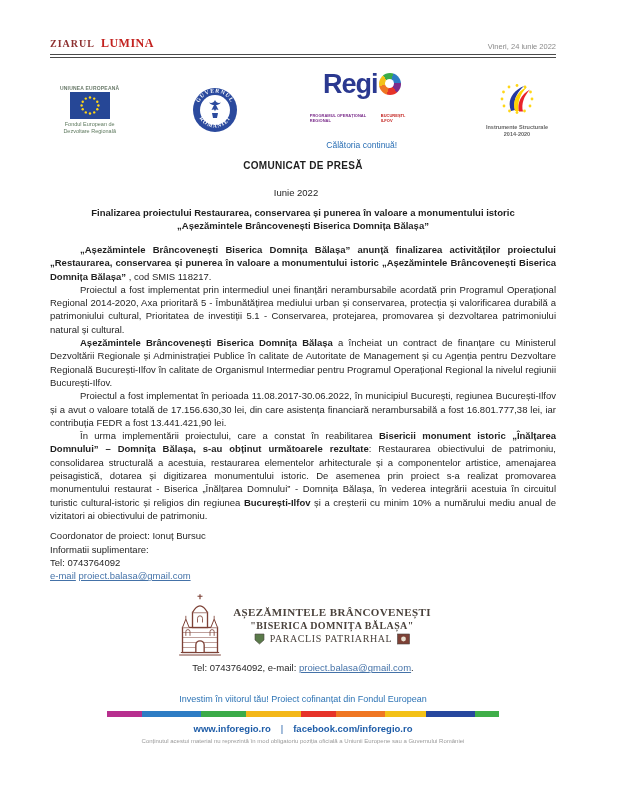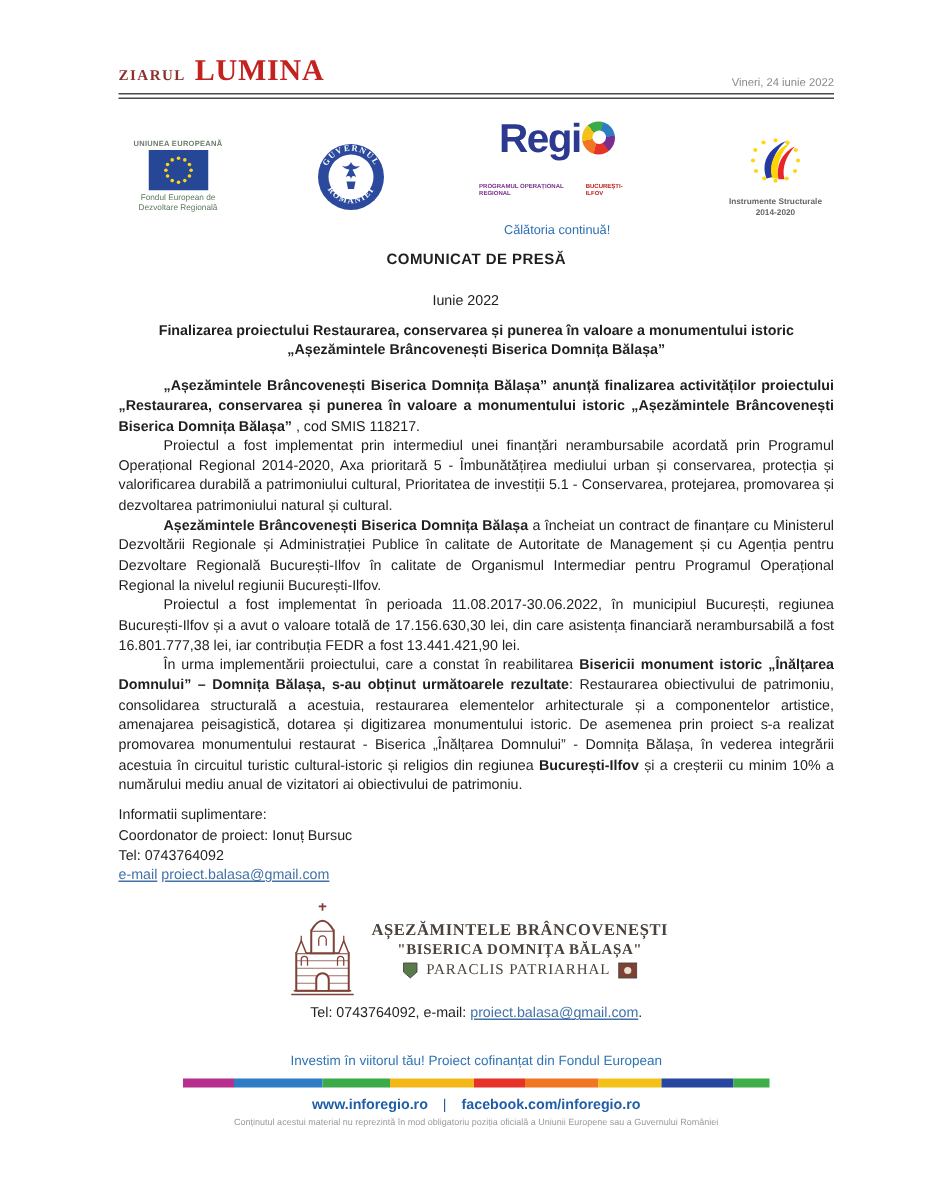--- a/index.html
+++ b/index.html
@@ -4,27 +4,27 @@
 <style>
   * { margin:0; padding:0; box-sizing:border-box; }
   html,body { background:#fff; }
   body {
     width:619px; height:800px;
     font-family:"Liberation Sans", sans-serif;
     color:#1f1f1f;
     overflow:hidden;
     position:relative;
   }
-  .page { width:619px; height:800px; padding:36px 63px 0 79px; background:#fff; }
+  .page { width:619px; height:800px; padding:36px 63px 0 50px; background:#fff; }
 
   
   .masthead { display:flex; justify-content:space-between; align-items:flex-end; }
   .masthead-left { display:flex; align-items:baseline; gap:6px; font-family:"Liberation Serif", serif; }
   .masthead-prefix { font-size:10px; font-weight:700; letter-spacing:1px; color:#8d3030; }
-  .masthead-title { font-size:20px; font-weight:700; letter-spacing:.5px; color:#c3221f; }
+  .masthead-title { font-size:12px; font-weight:700; letter-spacing:.5px; color:#c3221f; }
   .masthead-date { font-size:7.5px; color:#8a8a8a; }
   .double-rule { margin-top:3px; height:4px; border-top:1.5px solid #4a4a4a; border-bottom:1px solid #4a4a4a; }
 
   
   .logos-row { margin-top:20px; height:64px; display:flex; align-items:center; justify-content:space-between; padding:0 8px 0 10px; }
   .logo-block { display:flex; flex-direction:column; align-items:center; }
   .eu-caption-top { font-size:5px; font-weight:700; color:#6b7b6b; margin-bottom:1px; letter-spacing:.2px;}
   .eu-caption-bot { font-size:5.5px; color:#5f7a5f; text-align:center; line-height:7px; margin-top:2px; }
   .regio-block { display:flex; flex-direction:column; align-items:center;gap:15px; }
   .regio-row { display:flex; align-items:flex-start; }
@@ -183,22 +183,22 @@
 
   <div class="body-text">
     <p><span class="seg-b">„Așezămintele Brâncovenești Biserica Domnița Bălașa” anunță finalizarea activităților proiectului „Restaurarea, conservarea și punerea în valoare a monumentului istoric „Așezămintele Brâncovenești Biserica Domnița Bălașa”</span><span> , cod SMIS 118217.</span></p>
     <p><span>Proiectul a fost implementat prin intermediul unei finanțări nerambursabile acordată prin Programul Operațional Regional 2014-2020, Axa prioritară 5 - Îmbunătățirea mediului urban și conservarea, protecția și valorificarea durabilă a patrimoniului cultural, Prioritatea de investiții 5.1 - Conservarea, protejarea, promovarea și dezvoltarea patrimoniului natural și cultural.</span></p>
     <p><span class="seg-b">Așezămintele Brâncovenești Biserica Domnița Bălașa</span><span> a încheiat un contract de finanțare cu Ministerul Dezvoltării Regionale și Administrației Publice în calitate de Autoritate de Management și cu Agenția pentru Dezvoltare Regională București-Ilfov în calitate de Organismul Intermediar pentru Programul Operațional Regional la nivelul regiunii București-Ilfov.</span></p>
     <p><span>Proiectul a fost implementat în perioada 11.08.2017-30.06.2022, în municipiul București, regiunea București-Ilfov și a avut o valoare totală de 17.156.630,30 lei, din care asistența financiară nerambursabilă a fost 16.801.777,38 lei, iar contribuția FEDR a fost 13.441.421,90 lei.</span></p>
     <p><span>În urma implementării proiectului, care a constat în reabilitarea </span><span class="seg-b">Bisericii monument istoric „Înălțarea Domnului” – Domnița Bălașa, s-au obținut următoarele rezultate</span><span>: Restaurarea obiectivului de patrimoniu, consolidarea structurală a acestuia, restaurarea elementelor arhitecturale și a componentelor artistice, amenajarea peisagistică, dotarea și digitizarea monumentului istoric. De asemenea prin proiect s-a realizat promovarea monumentului restaurat - Biserica „Înălțarea Domnului” - Domnița Bălașa, în vederea integrării acestuia în circuitul turistic cultural-istoric și religios din regiunea </span><span class="seg-b">București-Ilfov</span><span> și a creșterii cu minim 10% a numărului mediu anual de vizitatori ai obiectivului de patrimoniu.</span></p>
   </div>
 
   <div class="contact-block">
+    <div>Coordonator de proiect: Ionuț Bursuc</div>
     <div>Informatii suplimentare:</div>
-    <div>Coordonator de proiect: Ionuț Bursuc</div>
     <div>Tel: 0743764092</div>
     <div><span class="seg-link">e-mail</span><span> </span><span class="seg-link">proiect.balasa@gmail.com</span></div>
   </div>
 
   <div class="church-logo">
     <svg width="50" height="66" viewBox="0 0 60 78">
       <g stroke="#7d4136" fill="none" stroke-width="1.6">
         <rect x="9" y="42" width="42" height="30" fill="#fff"></rect>
         <path d="M9,48 h42 M9,54 h42 M9,60 h42 M9,66 h42" stroke-width="0.6"></path>
         <path d="M25,72 v-9 a5,5 0 0 1 10,0 v9" fill="#fff"></path>

